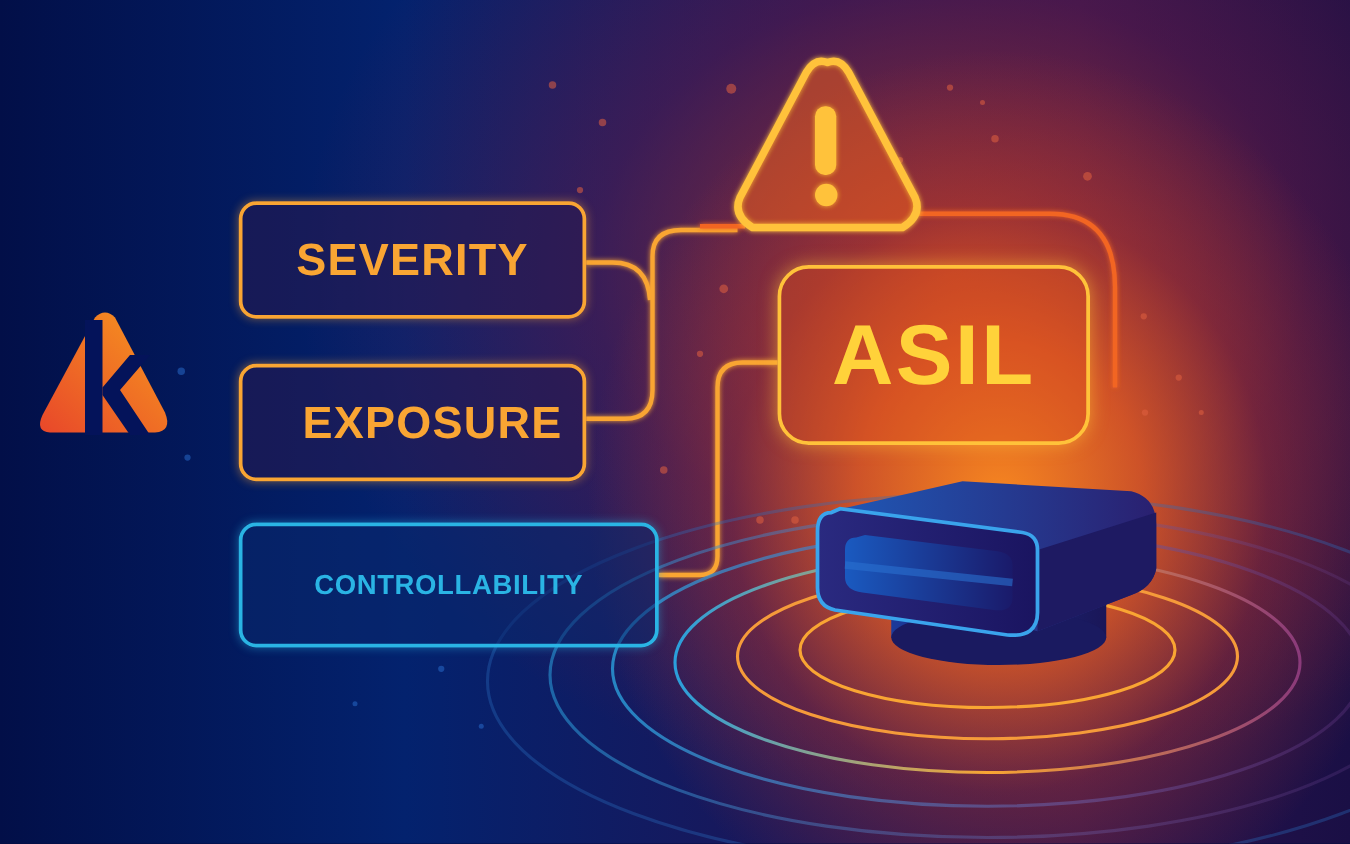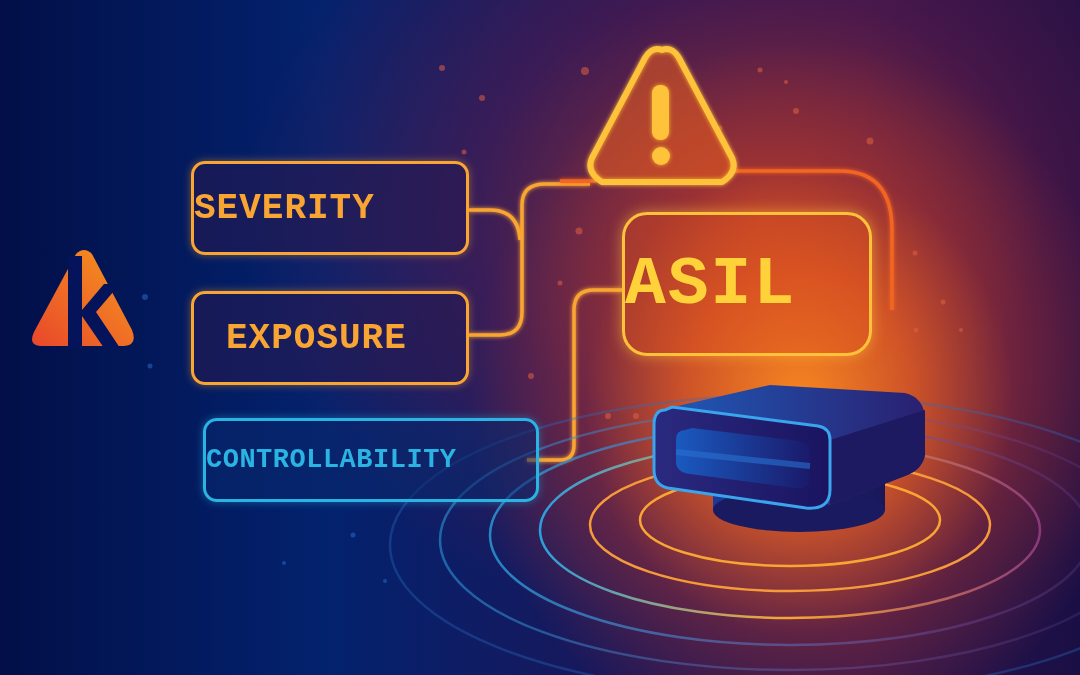--- a/index.html
+++ b/index.html
@@ -7,42 +7,42 @@
     .canvas {
       position: relative; width: 1080px; height: 675px; overflow: hidden;
       background:
         radial-gradient(ellipse 330px 360px at 800px 400px, rgba(255,140,30,0.95) 0%, rgba(245,100,30,0.75) 35%, rgba(200,60,40,0.35) 65%, rgba(120,30,60,0) 100%),
         radial-gradient(ellipse 520px 420px at 760px 220px, rgba(190,60,40,0.75) 0%, rgba(120,30,70,0.4) 55%, rgba(60,20,80,0) 100%),
         linear-gradient(90deg, #020f48 0%, #03226e 30%, #1c1658 60%, #2a1450 80%, #1a0f45 100%);
     }
     .layer { position: absolute; left: 0; top: 0; width: 1080px; height: 675px; }
     .box {
       position: absolute; box-sizing: border-box; border-radius: 14px;
-      display: flex; align-items: center; 
-      font-family: Liberation Mono, monospace; font-weight: bold; letter-spacing: 1px;
+      display: flex; align-items: center; justify-content: center;
+      font-family: Liberation Sans, sans-serif; font-weight: bold; letter-spacing: 1px;
     }
     .box.orange {
       border: 3px solid #f9a533; color: #f9a533;
       background: rgba(40, 25, 80, 0.55);
       box-shadow: 0 0 8px rgba(249,165,51,0.45);
     }
     .box.blue {
       border: 3px solid #2ab4e4; color: #2ab4e4;
       background: rgba(10, 40, 110, 0.55);
       box-shadow: 0 0 8px rgba(42,180,228,0.45);
     }
     .box.asil {
       border: 3px solid #ffc23a; color: #ffd23a;
       background: rgba(220, 80, 30, 0.35);
       box-shadow: 0 0 14px rgba(255,194,58,0.55);
       border-radius: 25px;
     }
     #severity { left: 191px; top: 161px; width: 278px; height: 94px; font-size: 36px; }
     #exposure { left: 191px; top: 291px; width: 278px; height: 94px; font-size: 36px; padding-left: 32px; }
-    #controllability { left: 203px; top: 418px; width: 336px; height: 84px; font-size: 27px; letter-spacing: 0.5px; }
+    #controllability { left: 191px; top: 418px; width: 336px; height: 100px; font-size: 22px; letter-spacing: 0.5px; }
     #asil { left: 622px; top: 212px; width: 250px; height: 144px; font-size: 68px; letter-spacing: 2px; }
     .logo-text {
       position: absolute; left: 33px; top: 352px; width: 100px; text-align: center;
       font-family: "DejaVu Serif", serif; font-style: italic; font-size: 30px; color: #f47a2a;
       letter-spacing: 1px;
     }
   </style>
 </head>
 <body>
 

